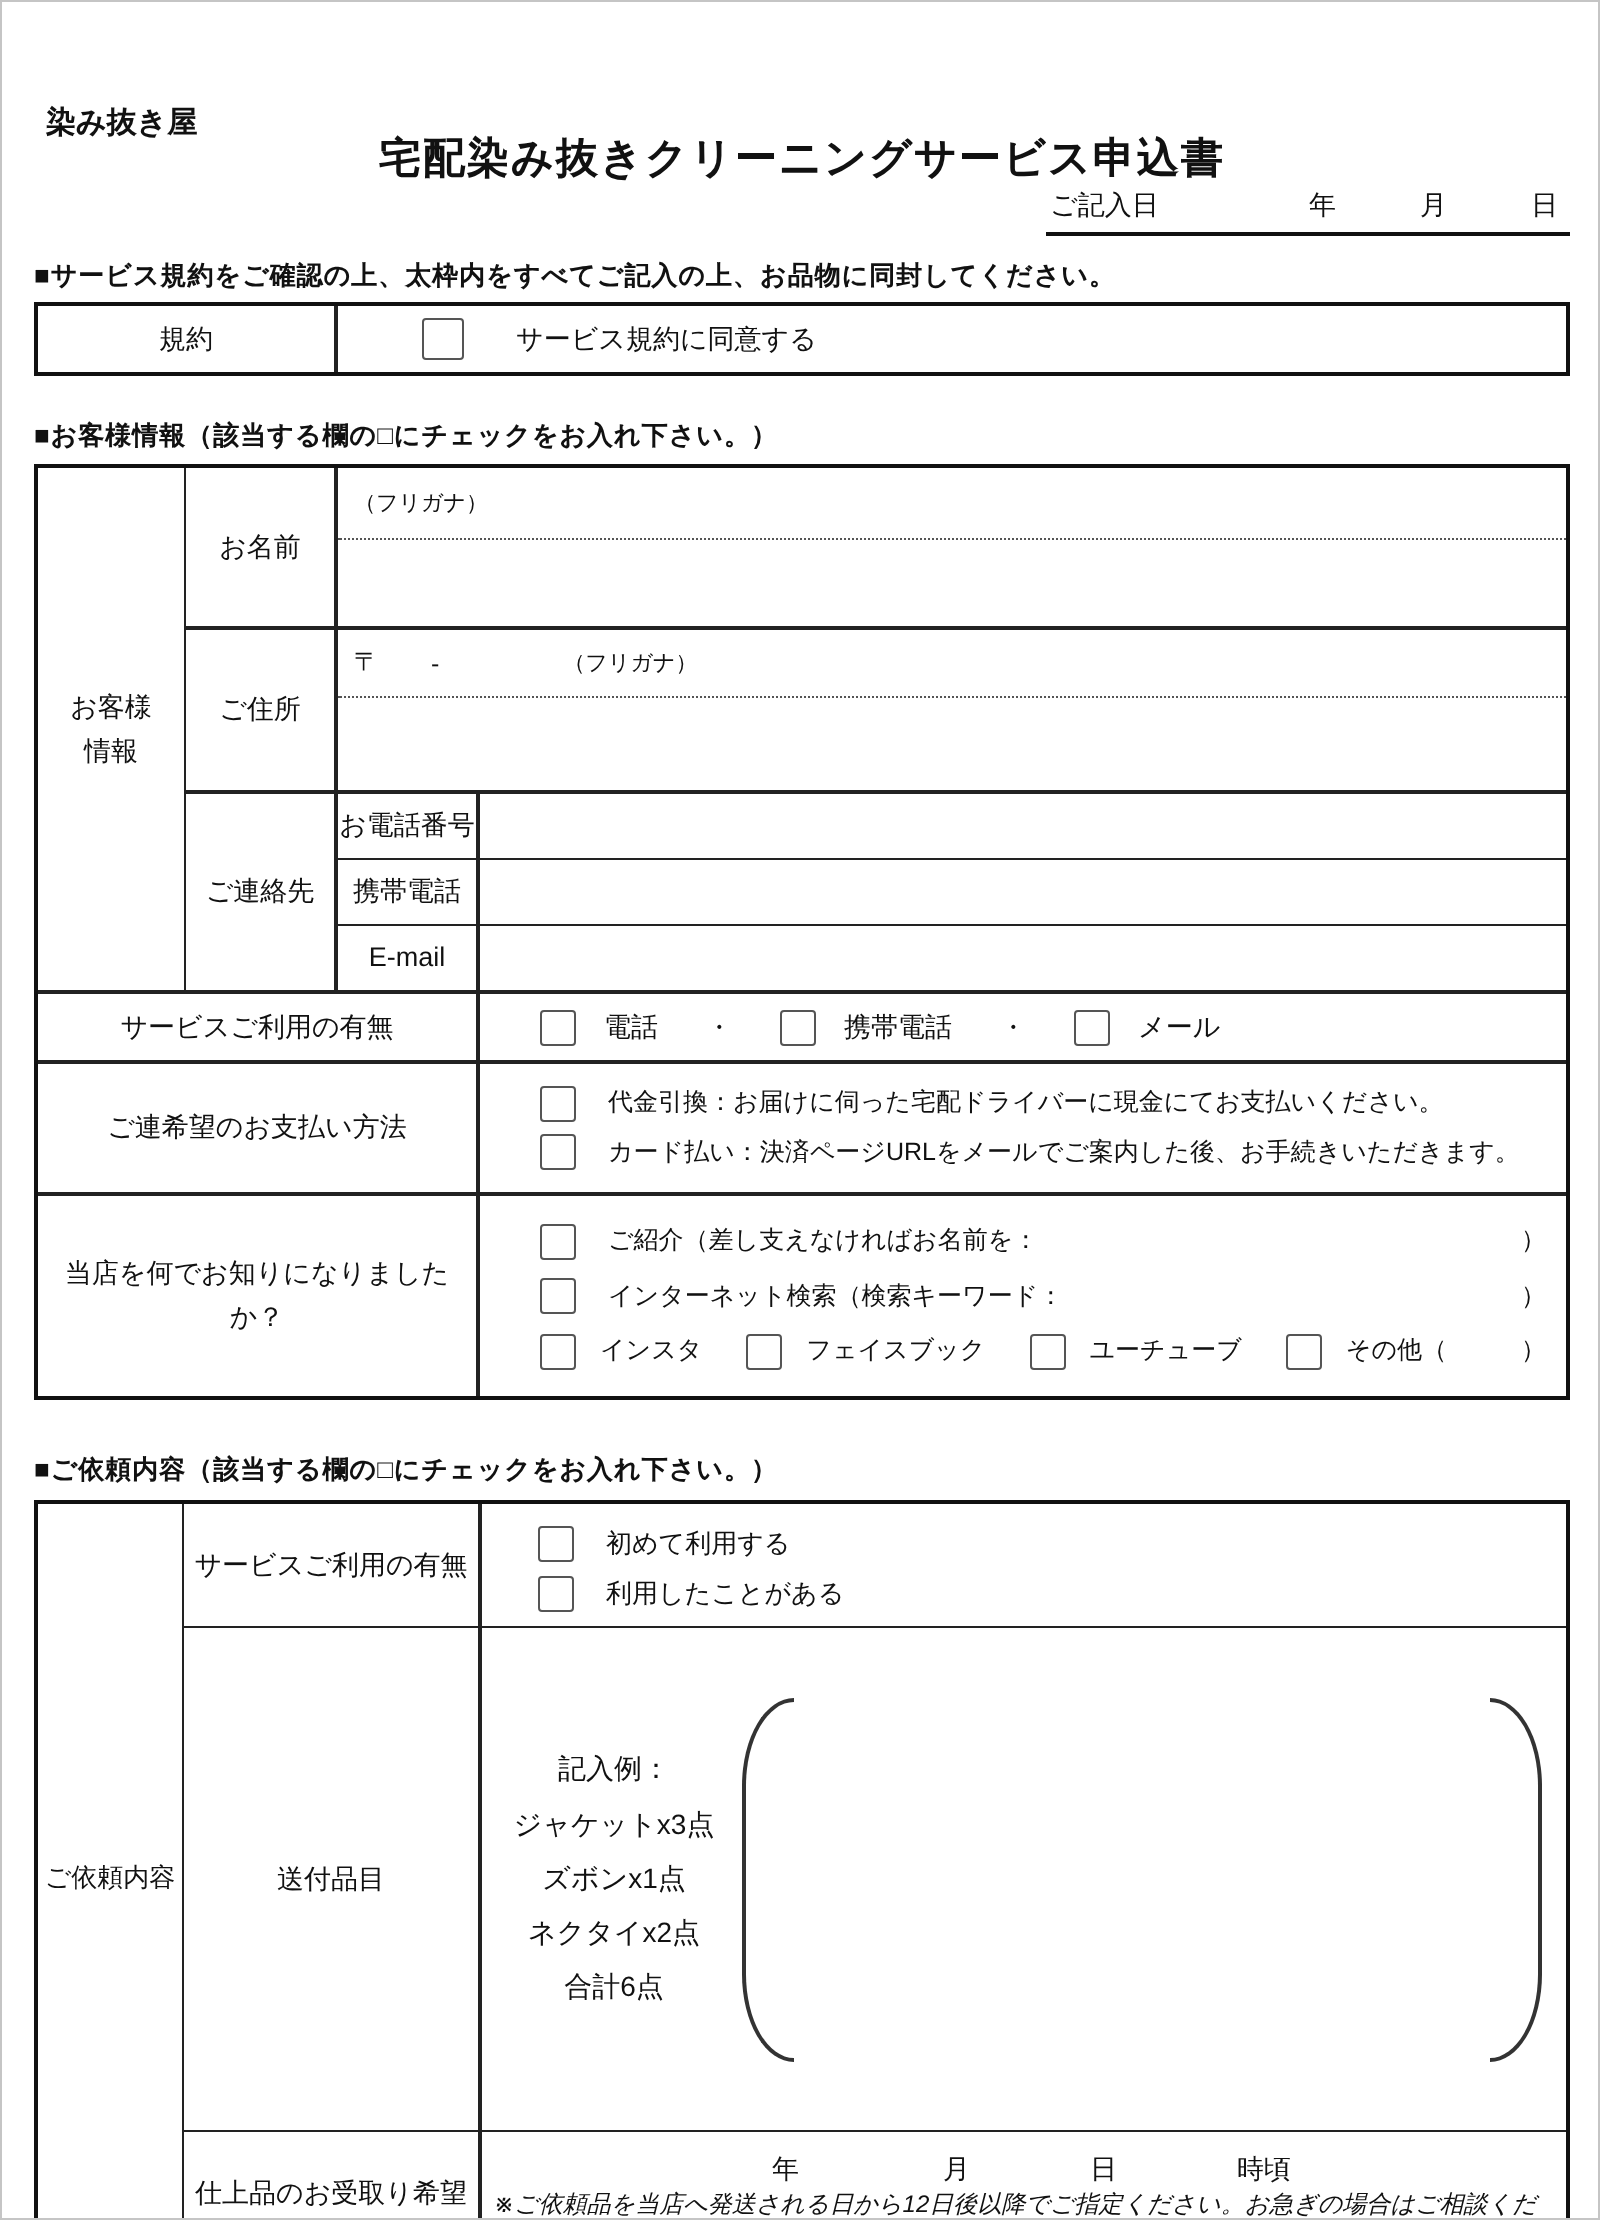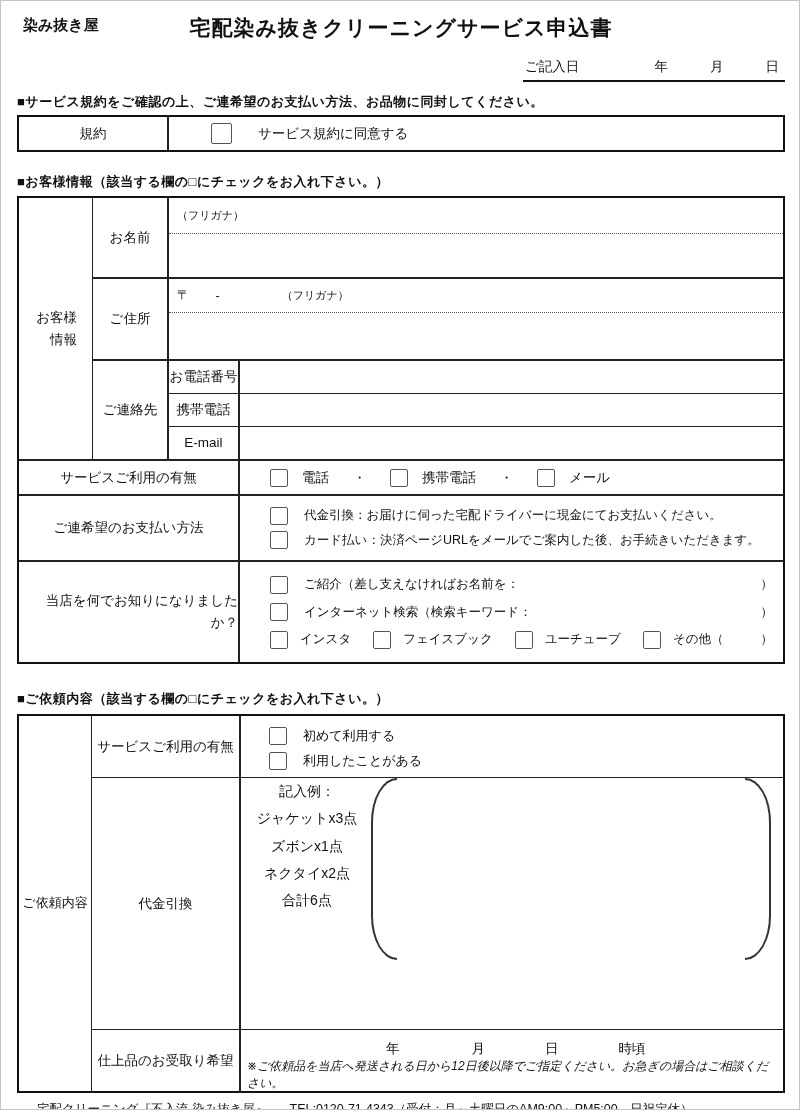--- a/index.html
+++ b/index.html
@@ -2,21 +2,21 @@
 <html><head>
 <meta charset="utf-8">
 <style>
   * { margin:0; padding:0; box-sizing:border-box; }
   html,body { background:#ececec; }
   body { font-family:"Liberation Sans","DejaVu Sans",sans-serif; color:#111; }
   .page { width:800px; height:1110px; margin:0 auto; background:#fff;
           border:1px solid #c5c5c5; padding:0 14px 0 16px; overflow:hidden; }
 
   
-  .topbar { position:relative; padding-top:13px; height:48px; }
+  .topbar { position:relative; padding-top:28px; height:48px;margin-top:36px; }
   .brand { position:absolute; left:6px; top:15px; font-size:15px; font-weight:bold; }
   .title { text-align:center; font-size:21px; font-weight:bold; letter-spacing:1px; }
   .dateline { width:262px; margin:9px 0 0 auto; display:flex; align-items:flex-end;
               border-bottom:2.5px solid #111; padding:0 6px 4px 2px; font-size:13.5px; }
   .dateline .yy { margin-left:auto; }
   .dateline .mm, .dateline .dd { margin-left:42px; }
 
   .sec-title { margin-top:11px; font-size:13px; font-weight:bold; letter-spacing:.5px; }
   .sec-title.mt2 { margin-top:21px; }
   .sec-title.mt3 { margin-top:26px; }
@@ -36,21 +36,21 @@
   .ct, .rt { margin-top:5px; border:2.5px solid #111; display:grid; }
   .ct { grid-template-columns:74px 76px 71px 1fr;
         grid-template-rows:81px 82px 33px 33px 34px 35px 66px 100px; }
   .rt { margin-top:6px; grid-template-columns:73px 149px 1fr;
         grid-template-rows:62px 252px 61px; }
   .c { border-right:1px solid #222; border-bottom:1px solid #222; font-size:13.5px; }
   .r2 { border-right-width:2px; }
   .b2 { border-bottom-width:2px; }
   .nr { border-right:none; }
   .nb { border-bottom:none; }
-  .lab { display:flex; align-items:center; justify-content:center; text-align:right;
+  .lab { display:flex; align-items:center; justify-content:center; text-align:center;
          line-height:1.6; }
   .group { word-break:break-all; padding:0 15px; }
   .nowrap { white-space:nowrap; font-size:13px; }
 
   .content-col { display:flex; flex-direction:column; }
   .furi-row { height:36px; border-bottom:1.5px dotted #555; display:flex;
               align-items:center; padding-left:8px; font-size:11px; }
   .furi-row.addr { height:34px; font-size:12.5px; }
   .furi-row.addr .furi2 { font-size:11px; margin-left:62px; }
   .furi-row.addr .dash { margin-left:26px; }
@@ -63,21 +63,21 @@
   .optlines { display:flex; flex-direction:column; justify-content:space-evenly; padding:4px 0; }
   .optline { display:flex; align-items:center; padding-left:30px; gap:16px; font-size:12.5px; }
   .optline .close-p { margin-left:auto; margin-right:10px; }
   .optline .g { display:flex; align-items:center; gap:12px; }
   .optline.social { gap:22px; }
 
   
   .usage { display:flex; flex-direction:column; justify-content:space-evenly; padding:4px 0 0 0; }
   .usage .optline { padding-left:28px; font-size:13px; }
 
-  .items-cell { display:flex; padding-left:10px; }
+  .items-cell { display:flex; align-items:center; padding-left:10px; }
   .example { width:112px; text-align:center; font-size:14px; line-height:1.95; }
   .paren { width:26px; height:182px; border:2px solid #333; flex:none; }
   .paren.open  { margin-left:8px; border-right:none;  border-radius:26px 0 0 26px / 44px 0 0 44px; }
   .paren.close { margin-left:auto; margin-right:12px; border-left:none; border-radius:0 26px 26px 0 / 0 44px 44px 0; }
   .items-write { flex:1; align-self:stretch; }
 
   .pickup { display:flex; flex-direction:column; }
   .pickup-fields { display:flex; align-items:center; padding:10px 0 0 145px; font-size:13.5px; }
   .pickup-fields .f1 { margin-left:0; }
   .pickup-fields .f2 { margin-left:72px; }
@@ -97,21 +97,21 @@
     <div class="title">宅配染み抜きクリーニングサービス申込書</div>
   </div>
 
   <div class="dateline">
     <span>ご記入日</span>
     <span class="yy">年</span>
     <span class="mm">月</span>
     <span class="dd">日</span>
   </div>
 
-  <div class="sec-title">■サービス規約をご確認の上、ご連希望のお支払い方法、お品物に同封してください。</div>
+  <div class="sec-title">■サービス規約をご確認の上、太枠内をすべてご記入の上、お品物に同封してください。</div>
 
   <div class="terms-table">
     <div class="t-label">規約</div>
     <div class="t-content">
       <span class="cb lg"></span>
       <span>サービス規約に同意する</span>
     </div>
   </div>
 
   <div class="sec-title mt2">■お客様情報（該当する欄の□にチェックをお入れ下さい。）</div>
@@ -219,21 +219,21 @@
       <div class="optline">
         <span class="cb"></span>
         <span>初めて利用する</span>
       </div>
       <div class="optline">
         <span class="cb"></span>
         <span>利用したことがある</span>
       </div>
     </div>
 
-    <div class="c lab r2" style="grid-area:2/2/3/3">代金引換</div>
+    <div class="c lab r2" style="grid-area:2/2/3/3">送付品目</div>
     <div class="c nr items-cell" style="grid-area:2/3/3/4">
       <div class="example">
         <div>記入例：</div>
         <div>ジャケットx3点</div>
         <div>ズボンx1点</div>
         <div>ネクタイx2点</div>
         <div>合計6点</div>
       </div>
       <div class="paren open"></div>
       <div class="items-write"></div>

